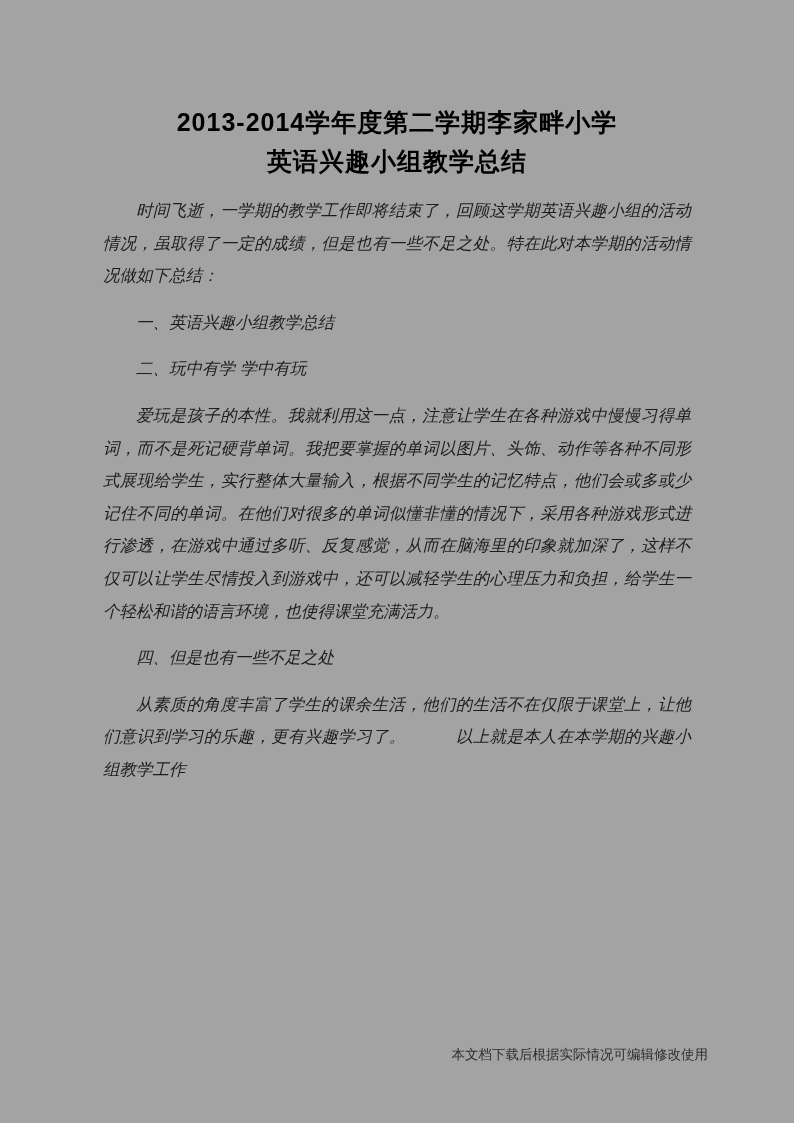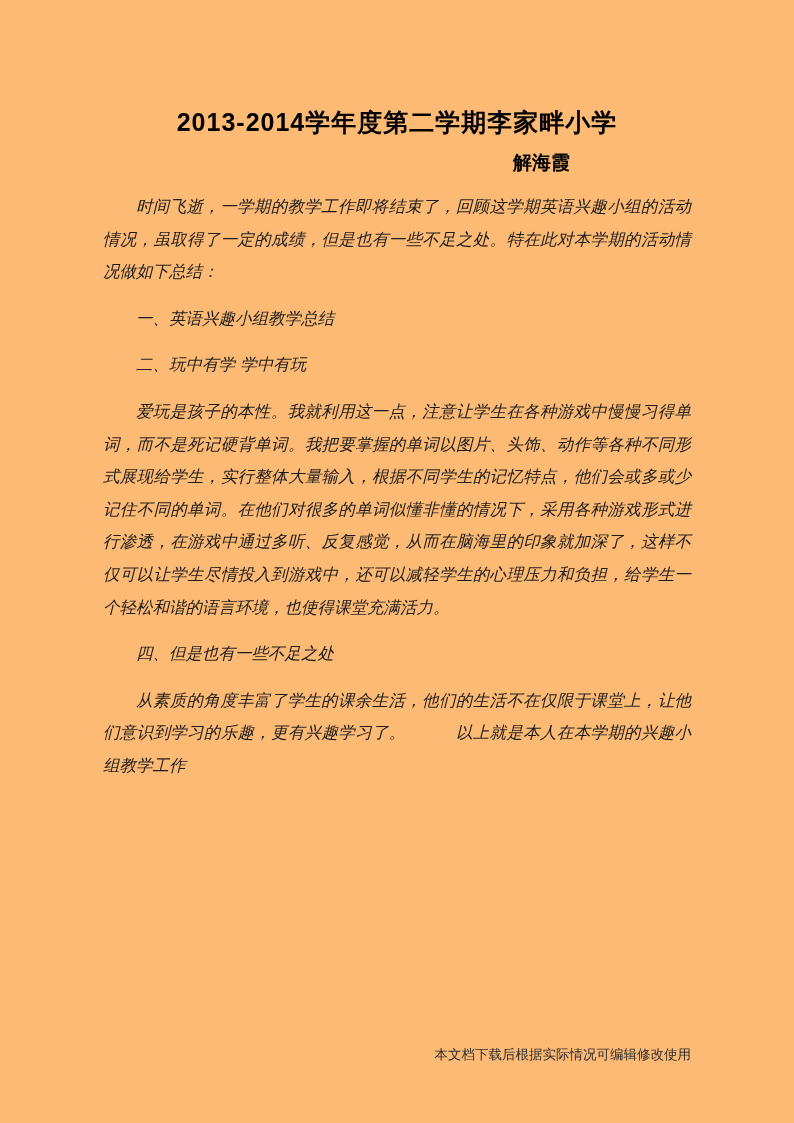--- a/index.html
+++ b/index.html
@@ -4,21 +4,21 @@
 <style>
   html, body {
     margin: 0;
     padding: 0;
     background: #ffffff;
   }
   .page {
     position: relative;
     width: 794px;
     height: 1123px;
-    background: #fdba74;
+    background: #a3a3a3;
     overflow: hidden;
     color: #1a1a1a;
     box-sizing: border-box;
   }
   .doc-title {
     margin: 0;
     padding-top: 103px;
     text-align: center;
     font-family: "Liberation Sans", sans-serif;
     font-weight: bold;
@@ -49,36 +49,36 @@
     text-align: justify;
     color: #1c1c1c;
   }
   .doc-body p.para {
     margin: 14px;
     text-indent: 2em;
     font-style: italic;
   }
   .footer-note {
     position: absolute;
-    right: 103px;
+    right: 86px;
     bottom: 60px;
     font-family: "DejaVu Serif", serif;
     font-size: 13.5px;
     line-height: 18px;
     color: #2e2e2e;
   }
 </style>
 </head>
 <body>
 
 <div class="page">
   <h1 class="doc-title">
     <span class="title-line">2013-2014学年度第二学期李家畔小学</span>
+    <span class="title-line">英语兴趣小组教学总结</span>
   </h1>
-  <div class="author">解海霞</div>
   <div class="doc-body" id="doc-body">
       <p class="para">时间飞逝，一学期的教学工作即将结束了，回顾这学期英语兴趣小组的活动情况，虽取得了一定的成绩，但是也有一些不足之处。特在此对本学期的活动情况做如下总结：</p>
       <p class="para heading">一、英语兴趣小组教学总结</p>
       <p class="para heading">二、玩中有学 学中有玩</p>
       <p class="para">爱玩是孩子的本性。我就利用这一点，注意让学生在各种游戏中慢慢习得单词，而不是死记硬背单词。我把要掌握的单词以图片、头饰、动作等各种不同形式展现给学生，实行整体大量输入，根据不同学生的记忆特点，他们会或多或少记住不同的单词。在他们对很多的单词似懂非懂的情况下，采用各种游戏形式进行渗透，在游戏中通过多听、反复感觉，从而在脑海里的印象就加深了，这样不仅可以让学生尽情投入到游戏中，还可以减轻学生的心理压力和负担，给学生一个轻松和谐的语言环境，也使得课堂充满活力。</p>
       <p class="para heading">四、但是也有一些不足之处</p>
       <p class="para">从素质的角度丰富了学生的课余生活，他们的生活不在仅限于课堂上，让他们意识到学习的乐趣，更有兴趣学习了。　　　以上就是本人在本学期的兴趣小组教学工作</p>
     </div>
   <div class="footer-note">本文档下载后根据实际情况可编辑修改使用</div>
 </div>

